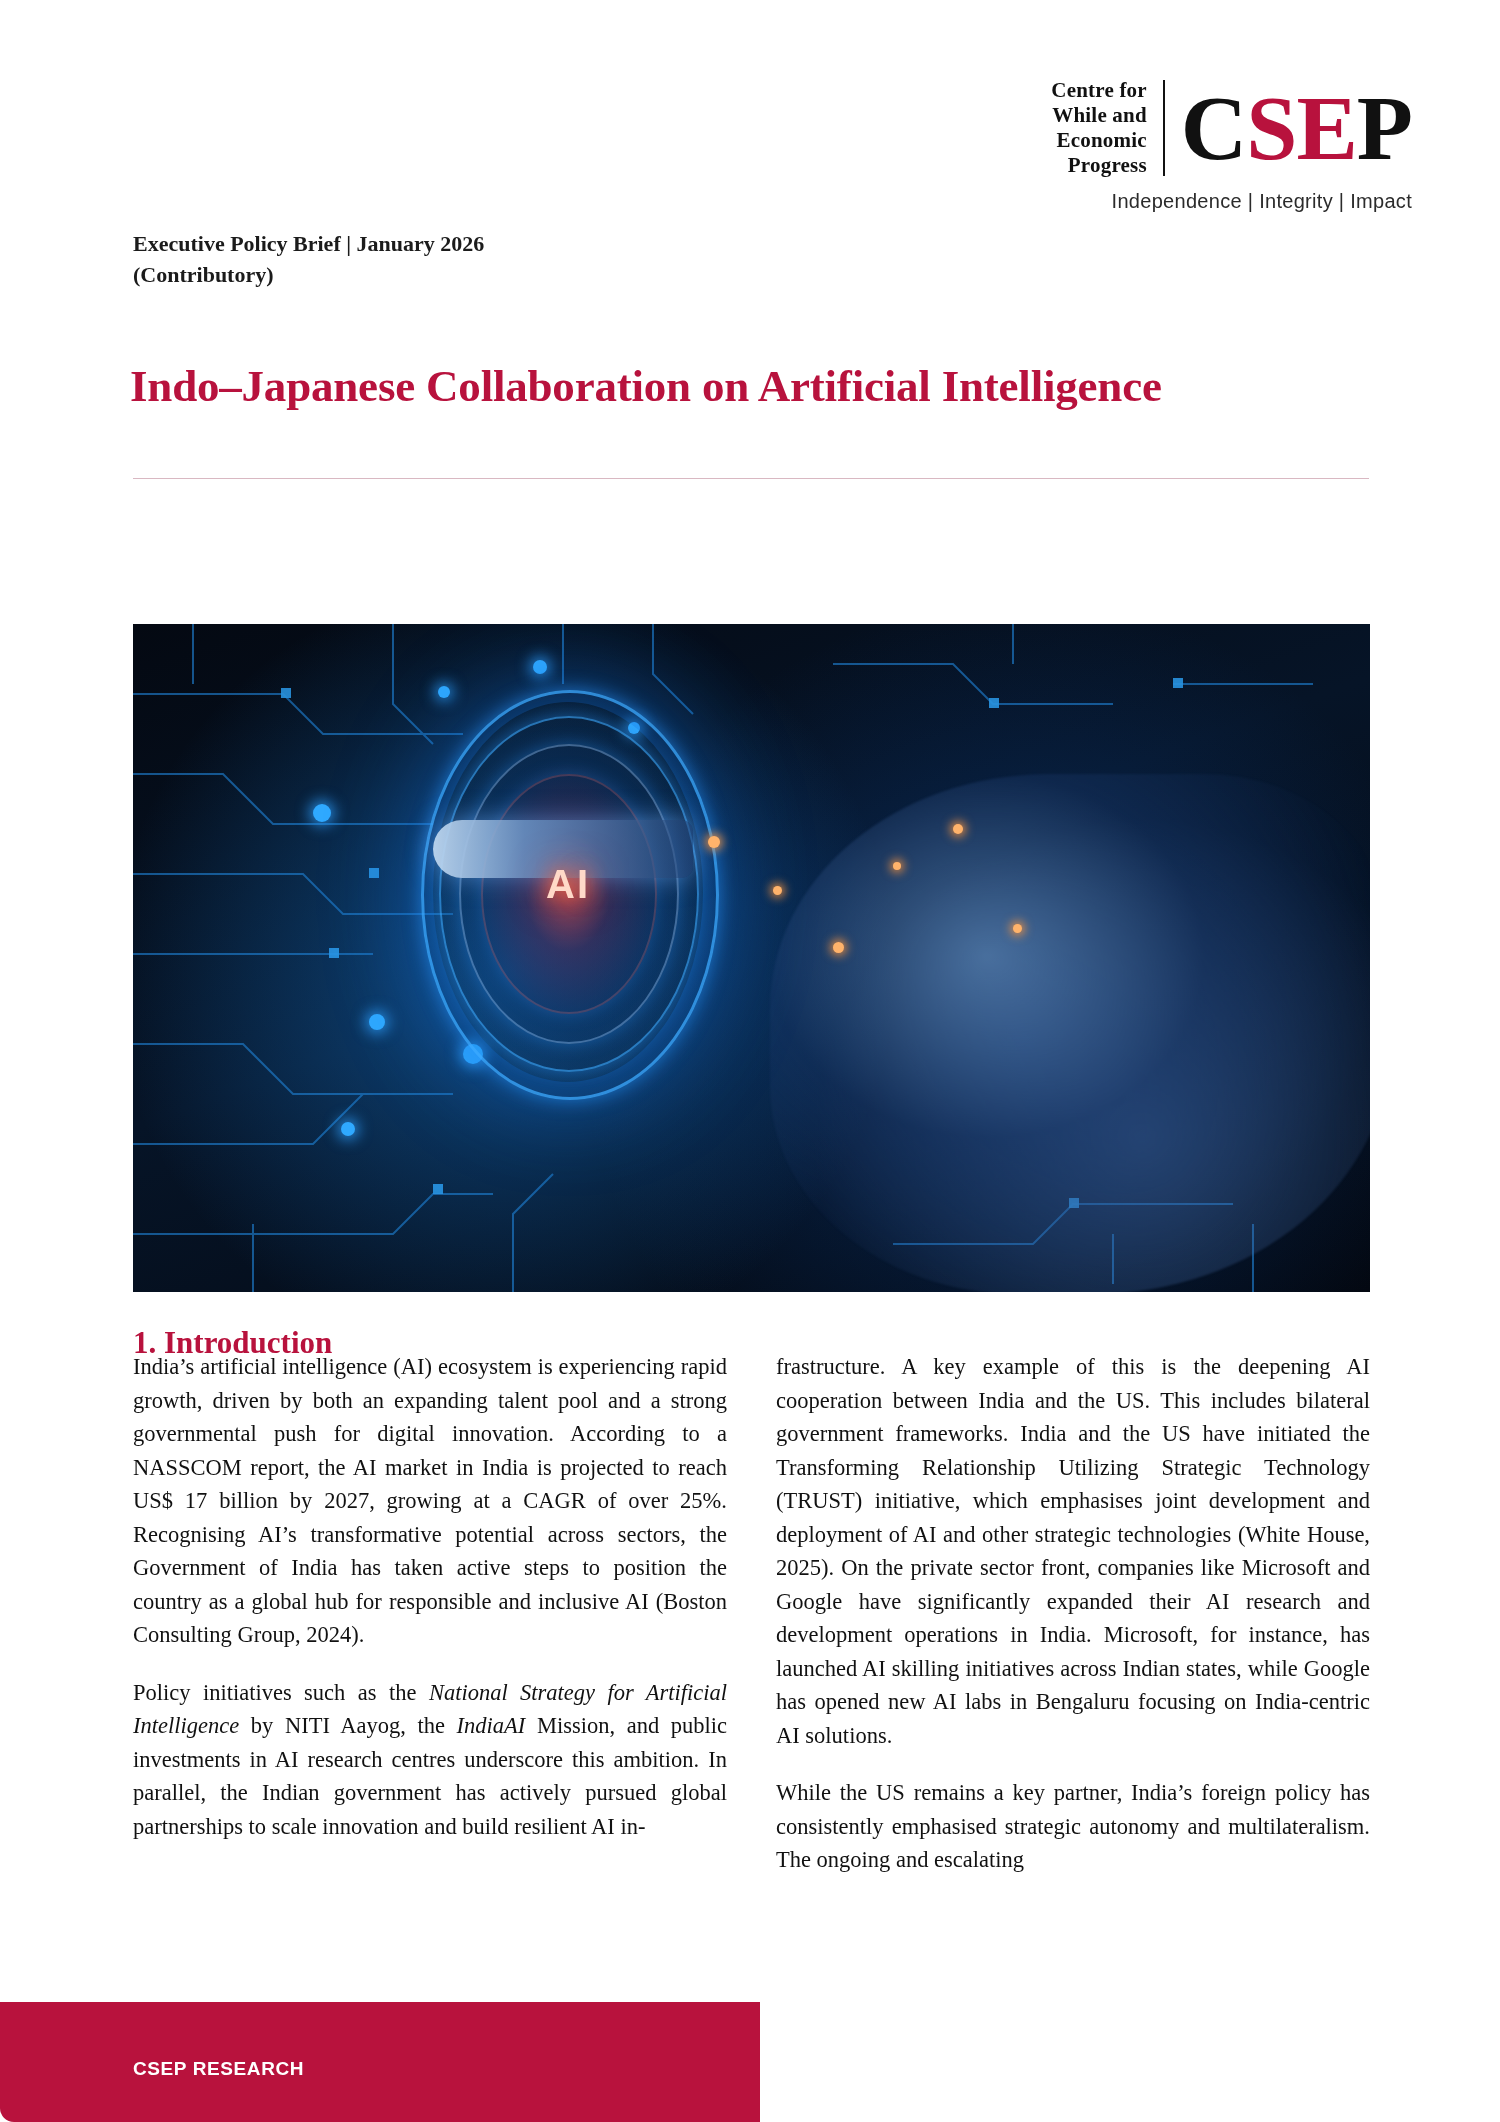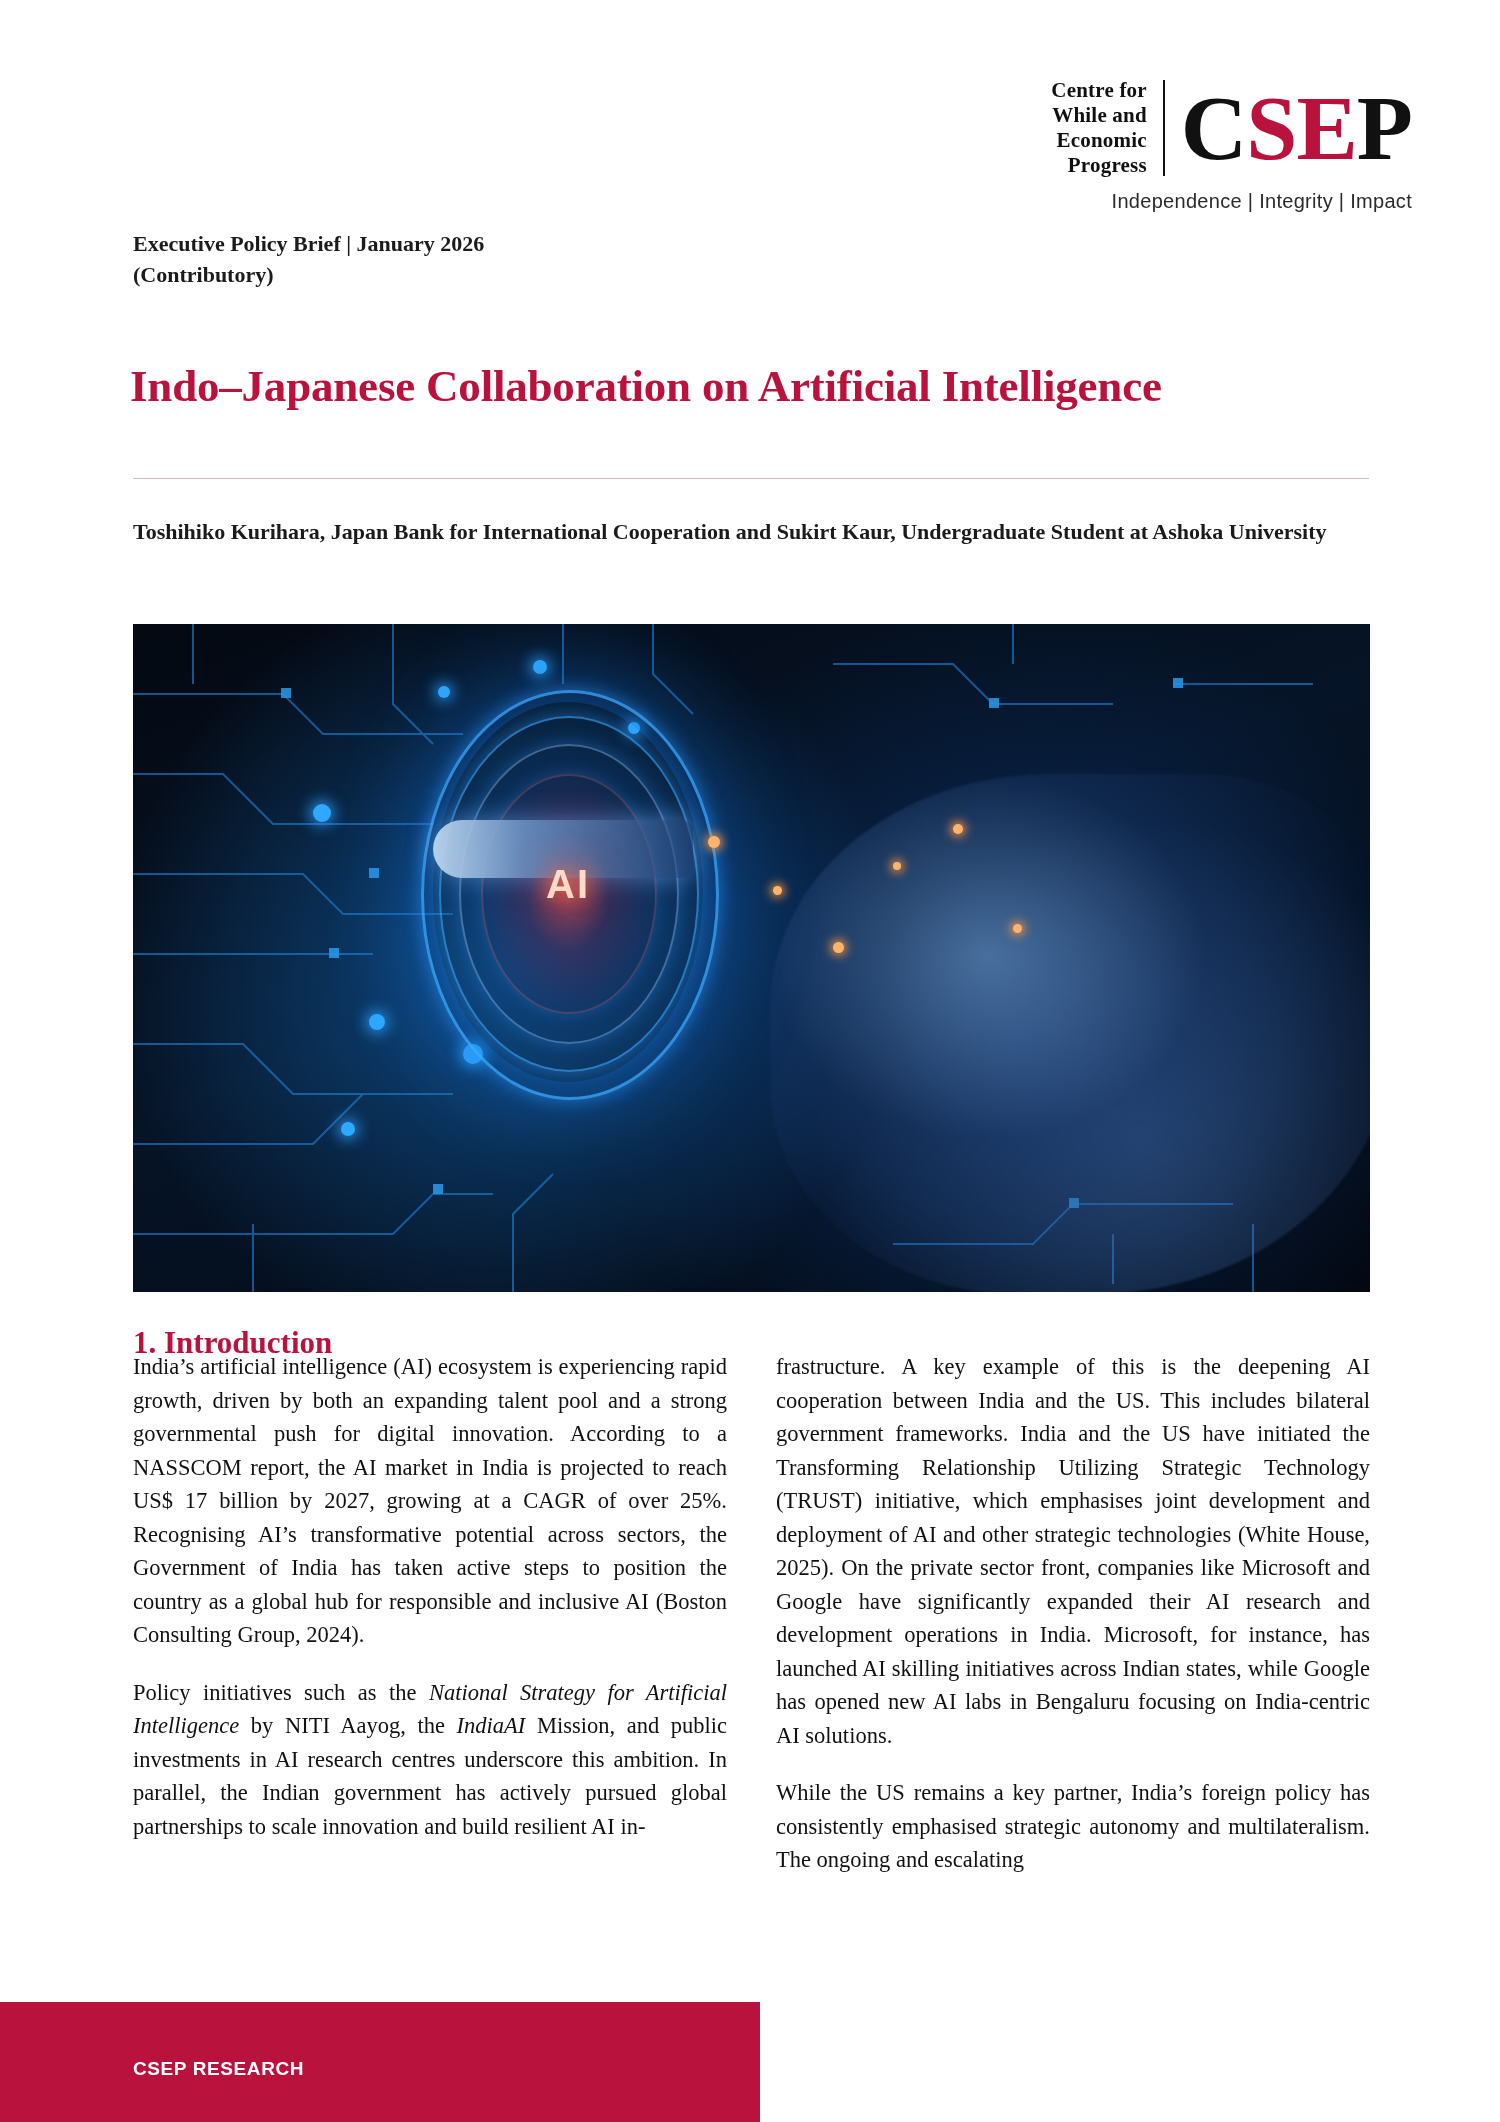--- a/index.html
+++ b/index.html
@@ -7,20 +7,21 @@
     padding: 0;
     background: #ffffff;
   }
   .page {
     position: relative;
     width: 1500px;
     height: 2122px;
     background: #ffffff;
     font-family: "Liberation Serif", serif;
     overflow: hidden;
+    border-radius: 14px;
   }
 
   
   .logo-block {
     position: absolute;
     top: 78px;
     right: 88px;
     display: flex;
     flex-direction: column;
     align-items: flex-end;
@@ -277,21 +278,20 @@
   </div>
 
   <div class="brief-meta">
     <div>Executive Policy Brief | January 2026</div>
     <div>(Contributory)</div>
   </div>
 
   <h1 class="doc-title">Indo–Japanese Collaboration on Artificial Intelligence</h1>
   <div class="title-rule"></div>
 
-  <div class="authors">Toshihiko Kurihara, Japan Bank for International Cooperation and Sukirt Kaur, Undergraduate Student at Ashoka University</div>
 
   <div class="hero">
     <div class="hero-bg"></div>
     <svg class="circuit" viewBox="0 0 1237 668" preserveAspectRatio="none">
       <g stroke="#1f7fd0" stroke-width="2" fill="none" opacity="0.75">
         <path d="M0 70 H150 L190 110 H330"></path>
         <path d="M0 150 H90 L140 200 H300"></path>
         <path d="M0 250 H120 L170 250 L210 290 H320"></path>
         <path d="M0 330 H200 L240 330"></path>
         <path d="M0 420 H110 L160 470 H310"></path>

